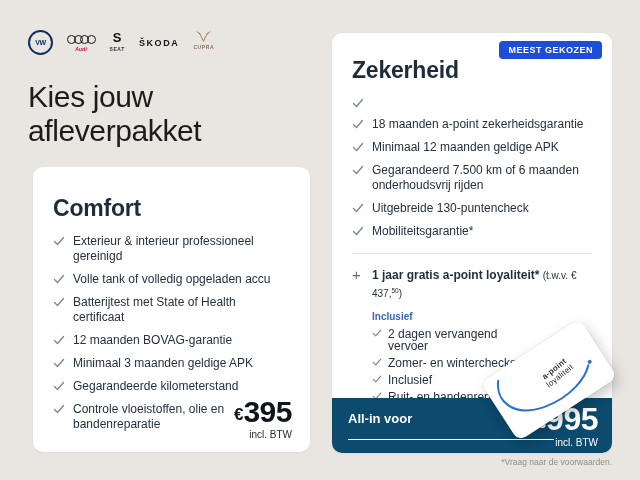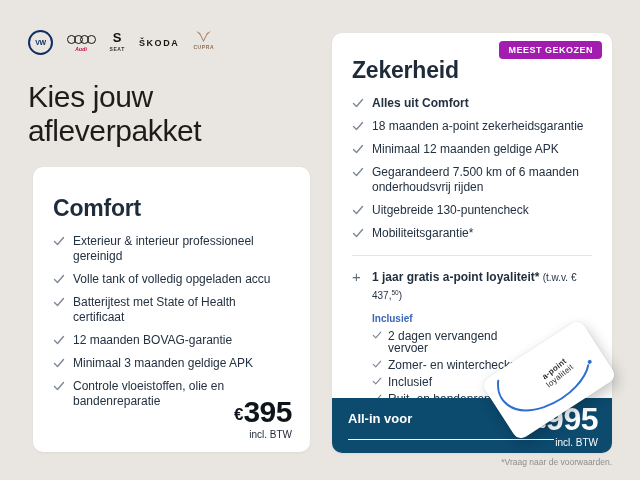--- a/index.html
+++ b/index.html
@@ -34,21 +34,21 @@
   .checklist{margin-top:12px;display:flex;flex-direction:column;gap:8px;}
   .check-item{display:flex;gap:8px;font-size:12px;line-height:15px;color:#233140;font-weight:500;}
   .check-item .ck{flex:0 0 12px;margin-top:1px;}
   .check-item .bold{font-weight:700;}
   
   .price-block{position:absolute;right:18px;bottom:12px;text-align:right;color:#0f141a;}
   .euro{font-size:17px;font-weight:600;vertical-align:2px;}
   .amount{font-size:30px;font-weight:700;letter-spacing:-0.5px;}
   .price-note{font-size:10px;color:#222a36;margin-top:0;font-weight:500;}
   
-  .badge{position:absolute;top:8px;right:10px;background:#a21caf;color:#fff;
+  .badge{position:absolute;top:8px;right:10px;background:#1d4ed8;color:#fff;
     font-size:9px;font-weight:700;letter-spacing:0.5px;padding:4px 9px;border-radius:4px;}
   
   .divider{height:1px;background:#e6e4e0;margin-top:14px;}
   .bonus-row{display:flex;gap:8px;margin-top:14px;}
   .plus-icon{font-size:15px;line-height:14px;color:#5c6b80;font-weight:500;flex:0 0 12px;}
   .bonus-text{font-size:12px;line-height:15px;color:#1f2d3d;}
   .bonus-label{font-weight:700;}
   .bonus-value{font-size:10px;font-weight:500;color:#273244;}
   .bonus-value sup{font-size:6.5px;}
   .inclusief{margin:10px 0 0 20px;color:#3a66b8;font-size:10px;font-weight:600;}
@@ -142,38 +142,43 @@
     <div class="check-item">
       <svg class="ck" width="12" height="12" viewBox="0 0 12 12">
           <polyline points="1.5,6.5 4.5,9.5 10.5,2.5" fill="none" stroke="#7d8896" stroke-width="1.4" stroke-linecap="round" stroke-linejoin="round"></polyline>
         </svg>
       <span>Minimaal 3 maanden geldige APK</span>
     </div>
     <div class="check-item">
       <svg class="ck" width="12" height="12" viewBox="0 0 12 12">
           <polyline points="1.5,6.5 4.5,9.5 10.5,2.5" fill="none" stroke="#7d8896" stroke-width="1.4" stroke-linecap="round" stroke-linejoin="round"></polyline>
         </svg>
+      <span>Gegarandeerde kilometerstand</span>
+    </div>
+    <div class="check-item">
+      <svg class="ck" width="12" height="12" viewBox="0 0 12 12">
+          <polyline points="1.5,6.5 4.5,9.5 10.5,2.5" fill="none" stroke="#7d8896" stroke-width="1.4" stroke-linecap="round" stroke-linejoin="round"></polyline>
+        </svg>
       <span>Controle vloeistoffen, olie en bandenreparatie</span>
     </div>
   </div>
   <div class="price-block">
     <div><span class="euro">€</span><span class="amount">395</span></div>
     <div class="price-note">incl. BTW</div>
   </div>
 </div>
 
 <div class="card card-zekerheid">
   <div class="badge">MEEST GEKOZEN</div>
   <div class="card-title">Zekerheid</div>
   <div class="checklist">
     <div class="check-item">
       <svg class="ck" width="12" height="12" viewBox="0 0 12 12">
           <polyline points="1.5,6.5 4.5,9.5 10.5,2.5" fill="none" stroke="#7d8896" stroke-width="1.4" stroke-linecap="round" stroke-linejoin="round"></polyline>
         </svg>
-      <span class="bold">Alles uit Comfort</span>
     </div>
     <div class="check-item">
       <svg class="ck" width="12" height="12" viewBox="0 0 12 12">
           <polyline points="1.5,6.5 4.5,9.5 10.5,2.5" fill="none" stroke="#7d8896" stroke-width="1.4" stroke-linecap="round" stroke-linejoin="round"></polyline>
         </svg>
       <span>18 maanden a-point zekerheidsgarantie</span>
     </div>
     <div class="check-item">
       <svg class="ck" width="12" height="12" viewBox="0 0 12 12">
           <polyline points="1.5,6.5 4.5,9.5 10.5,2.5" fill="none" stroke="#7d8896" stroke-width="1.4" stroke-linecap="round" stroke-linejoin="round"></polyline>

